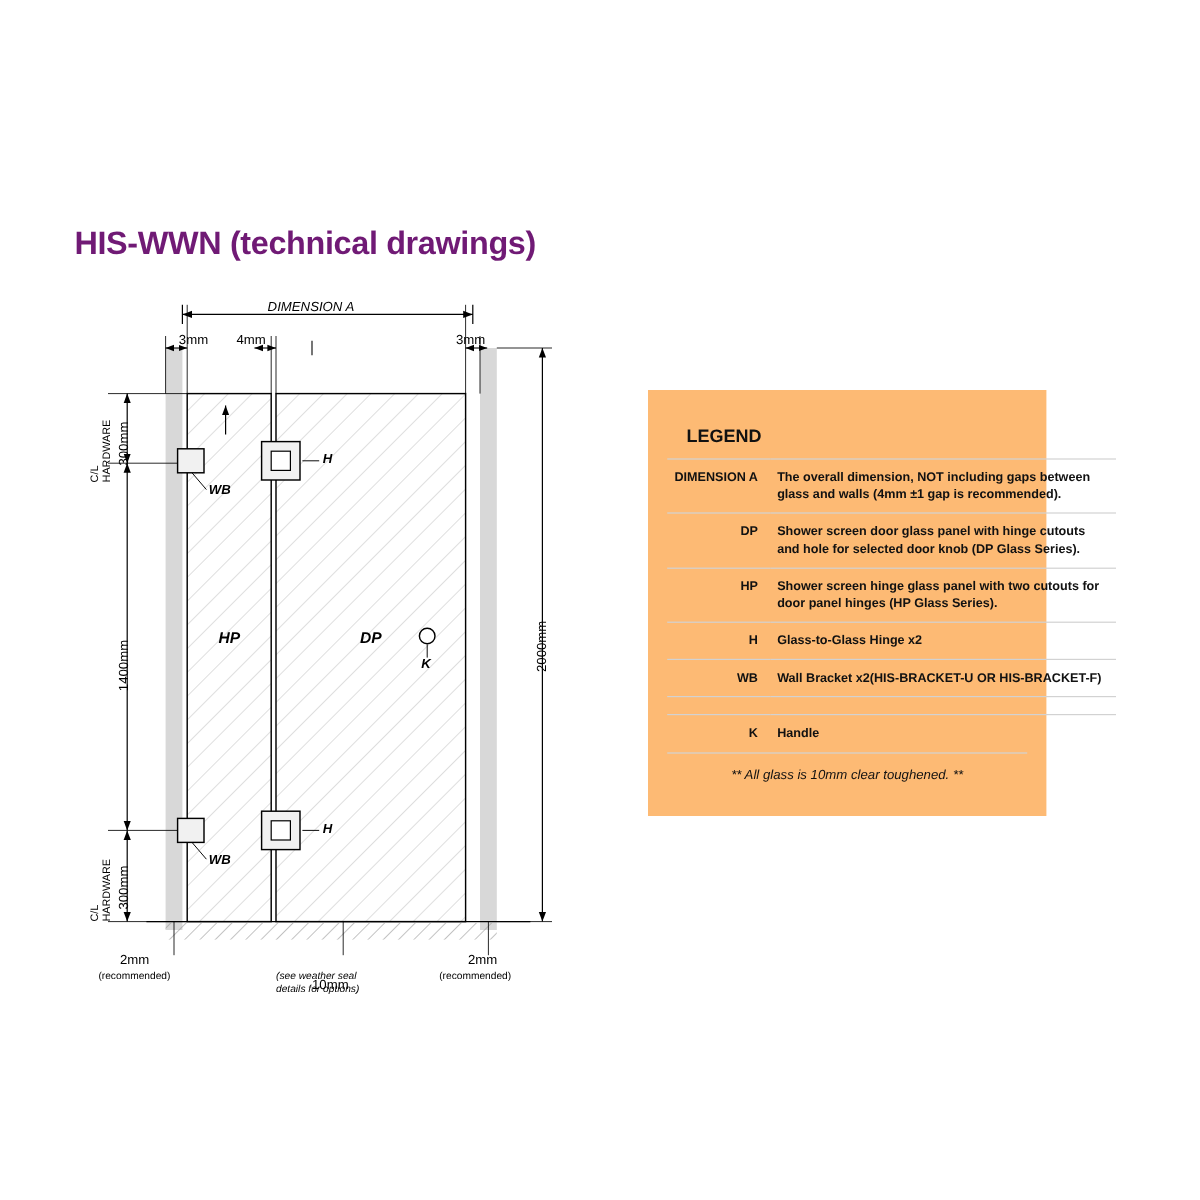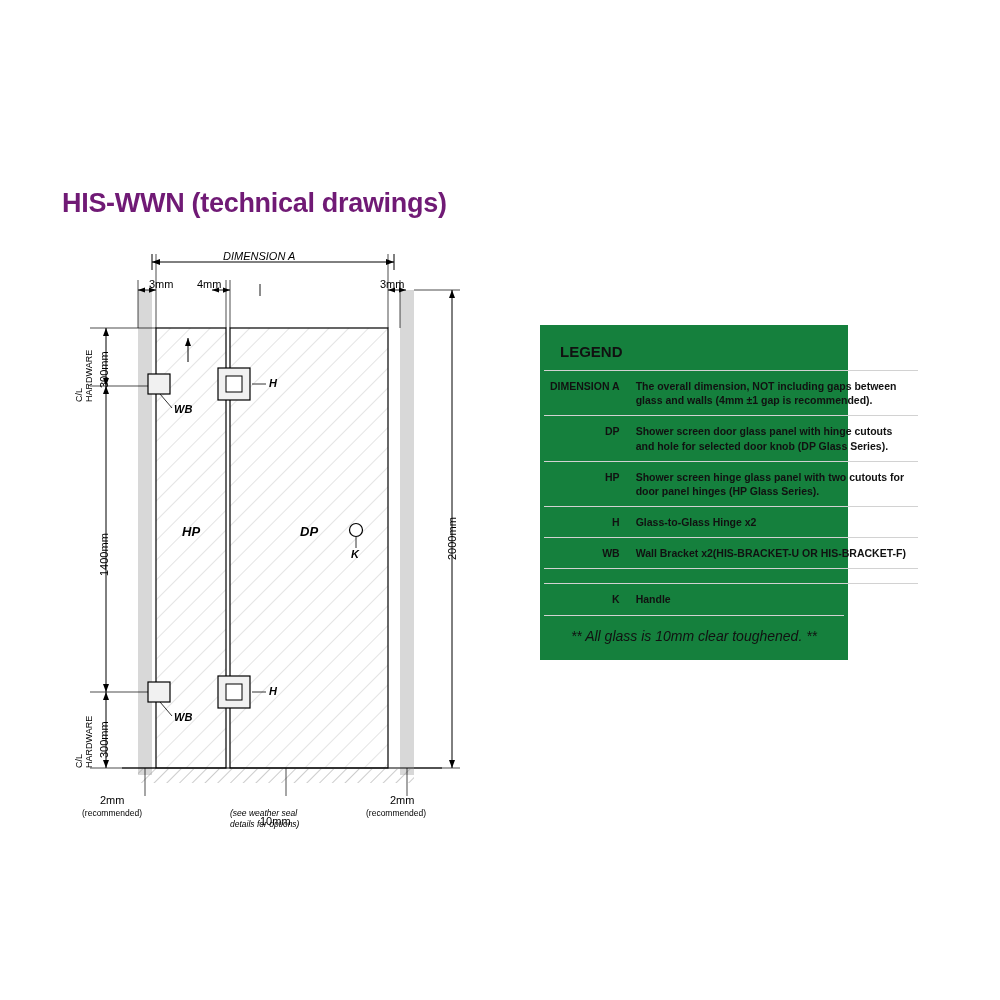--- a/index.html
+++ b/index.html
@@ -47,22 +47,22 @@
   }
   .small { font-size: 9px; }
   .tiny { font-size: 8.5px; }
 
   
   #legend {
     position: absolute;
     left: 540px;
     top: 325px;
     width: 300px;
-    background: #15803d;
-    padding: 4px;
+    background: #fdba74;
+    padding: 16px;
   }
   #legend .legend-title {
     font-size: 15px;
     font-weight: bold;
     padding: 14px 16px 10px 16px;
   }
   #legend table {
     border-collapse: collapse;
     width: 100%;
     font-size: 10.5px;
@@ -82,21 +82,21 @@
   }
   #legend td.desc {
     padding-right: 12px;
     font-weight: bold;
   }
   #legend td.desc.wide {
     white-space: nowrap;
   }
   #legend .spacer td { border-top: 1px solid #d2d2d2; height: 14px; padding: 0; }
   #legend .footnote {
-    font-size: 14px;
+    font-size: 11px;
     font-style: italic;
     text-align: center;
     padding: 12px 8px 12px 8px;
     border-top: 1px solid #d2d2d2;
   }
 </style>
 </head>
 <body>
 
 <div id="page-title">HIS-WWN (technical drawings)</div>

